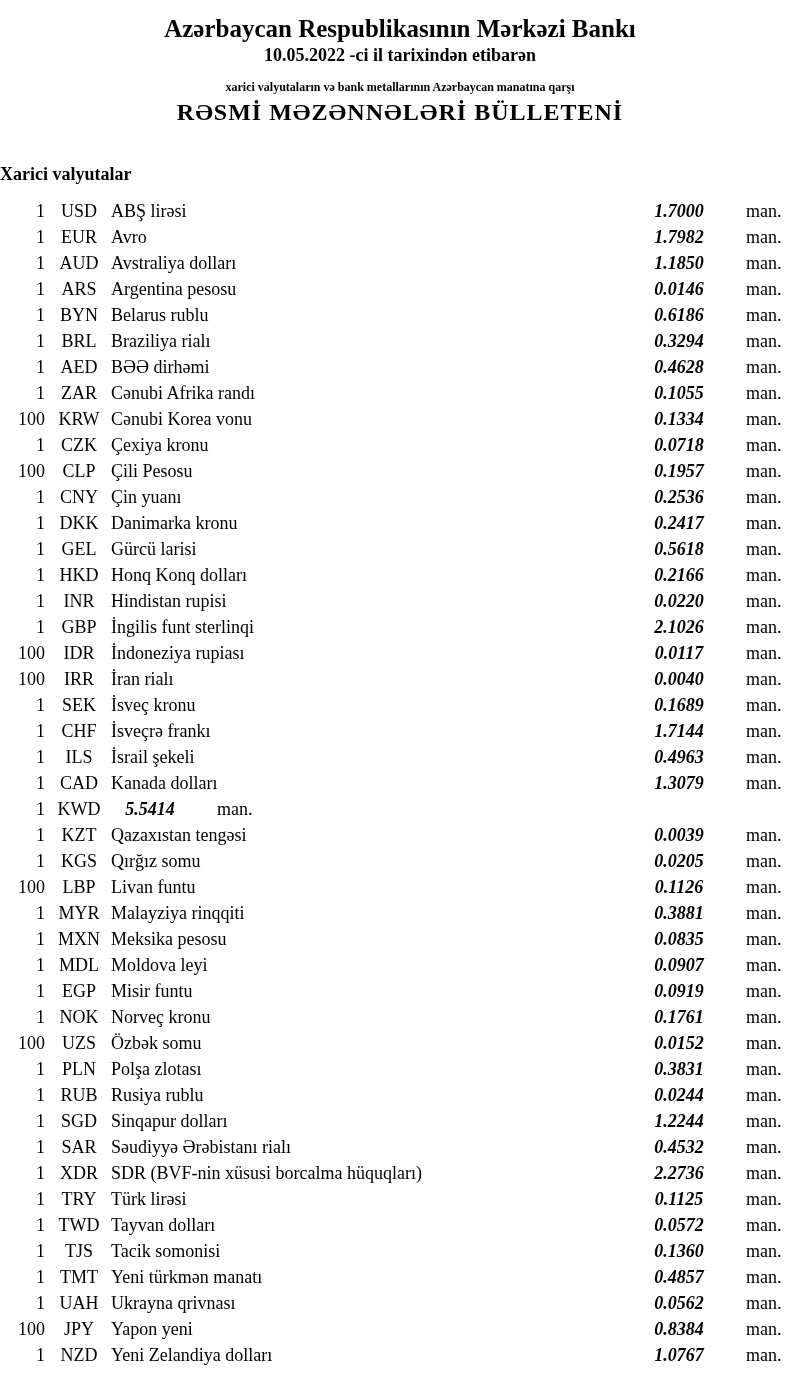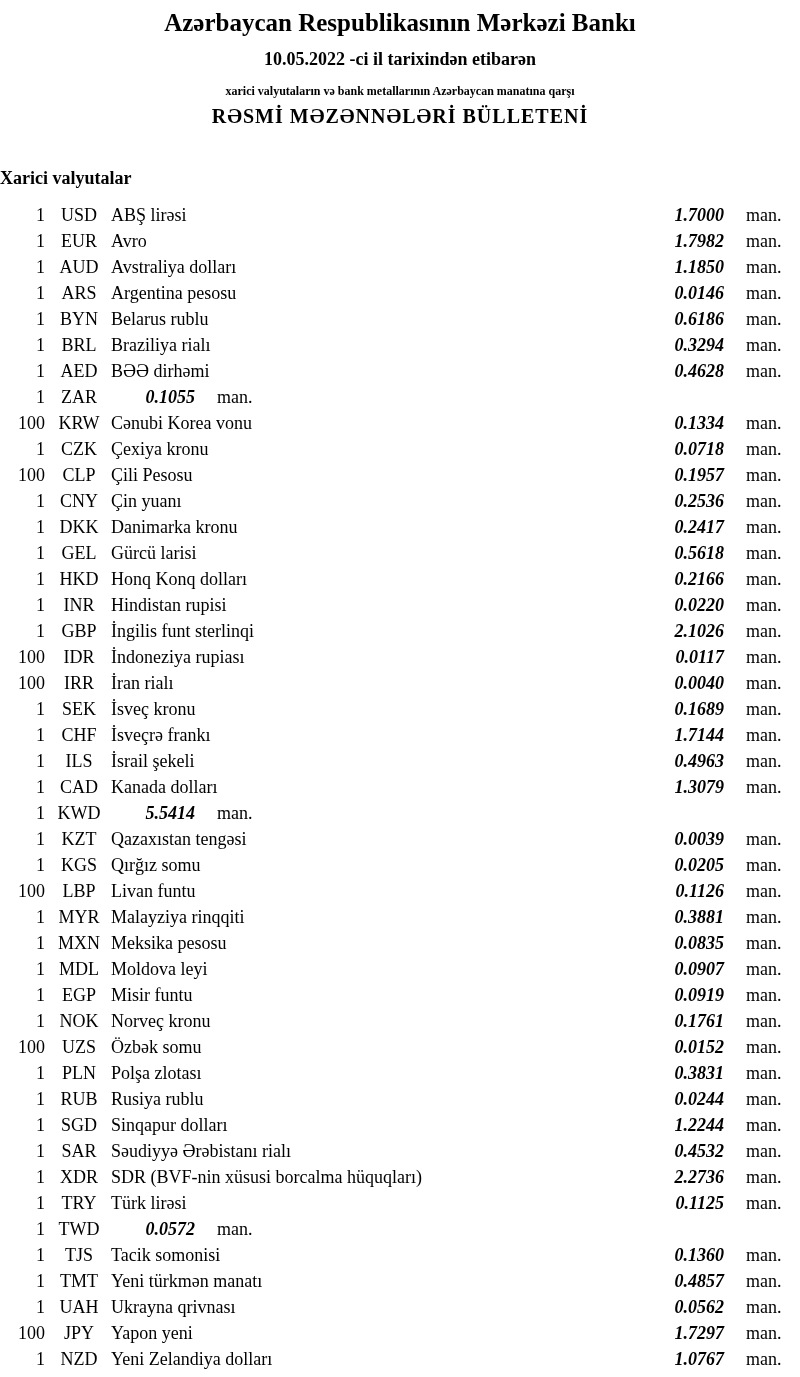--- a/index.html
+++ b/index.html
@@ -12,41 +12,41 @@
     width: 800px;
     height: 1377px;
     overflow: hidden;
     font-family: "Liberation Serif", "DejaVu Serif", serif;
   }
   .document {
     width: 800px;
   }
   .doc-header {
     text-align: center;
-    padding-top: 8px;
+    padding-top: 14px;
   }
   .bank-name {
     font-size: 25px;
     font-weight: bold;
     line-height: 30px;
   }
   .date-line {
     font-size: 18px;
     font-weight: bold;
     line-height: 22px;
-    margin-top: 10px;
+    margin-top: 0;
   }
   .scope-line {
     font-size: 12px;
     font-weight: bold;
     line-height: 22px;
     margin-top: 10px;
   }
   .bulletin-title {
-    font-size: 20px;
+    font-size: 24px;
     font-weight: bold;
     line-height: 22px;
     margin-top: 3px;
     letter-spacing: 1px;
   }
   .section-title {
     font-size: 18px;
     font-weight: bold;
     line-height: 22px;
     margin-top: 40px;
@@ -73,21 +73,21 @@
     text-align: center;
     flex: 0 0 auto;
   }
   .name {
     flex: 1 1 auto;
     margin-left: 6px;
     overflow: hidden;
   }
   .rate {
     width: 90px;
-    text-align: right;
+    text-align: center;
     font-weight: 700;
     font-style: italic;
     flex: 0 0 auto;
   }
   .unit {
     width: 54px;
     margin-left: 22px;
     flex: 0 0 auto;
   }
 </style>
@@ -158,20 +158,21 @@
     <span class="qty">1</span>
     <span class="code">AED</span>
     <span class="name">BƏƏ dirhəmi</span>
     <span class="rate">0.4628</span>
     <span class="unit">man.</span>
   </div>
 
   <div class="row">
     <span class="qty">1</span>
     <span class="code">ZAR</span>
+    <span class="name">Cənubi Afrika randı</span>
     <span class="rate">0.1055</span>
     <span class="unit">man.</span>
   </div>
 
   <div class="row">
     <span class="qty">100</span>
     <span class="code">KRW</span>
     <span class="name">Cənubi Korea vonu</span>
     <span class="rate">0.1334</span>
     <span class="unit">man.</span>
@@ -412,20 +413,21 @@
     <span class="qty">1</span>
     <span class="code">TRY</span>
     <span class="name">Türk lirəsi</span>
     <span class="rate">0.1125</span>
     <span class="unit">man.</span>
   </div>
 
   <div class="row">
     <span class="qty">1</span>
     <span class="code">TWD</span>
+    <span class="name">Tayvan dolları</span>
     <span class="rate">0.0572</span>
     <span class="unit">man.</span>
   </div>
 
   <div class="row">
     <span class="qty">1</span>
     <span class="code">TJS</span>
     <span class="name">Tacik somonisi</span>
     <span class="rate">0.1360</span>
     <span class="unit">man.</span>
@@ -444,21 +446,21 @@
     <span class="code">UAH</span>
     <span class="name">Ukrayna qrivnası</span>
     <span class="rate">0.0562</span>
     <span class="unit">man.</span>
   </div>
 
   <div class="row">
     <span class="qty">100</span>
     <span class="code">JPY</span>
     <span class="name">Yapon yeni</span>
-    <span class="rate">1.7297</span>
+    <span class="rate">0.8384</span>
     <span class="unit">man.</span>
   </div>
 
   <div class="row">
     <span class="qty">1</span>
     <span class="code">NZD</span>
     <span class="name">Yeni Zelandiya dolları</span>
     <span class="rate">1.0767</span>
     <span class="unit">man.</span>
   </div>

